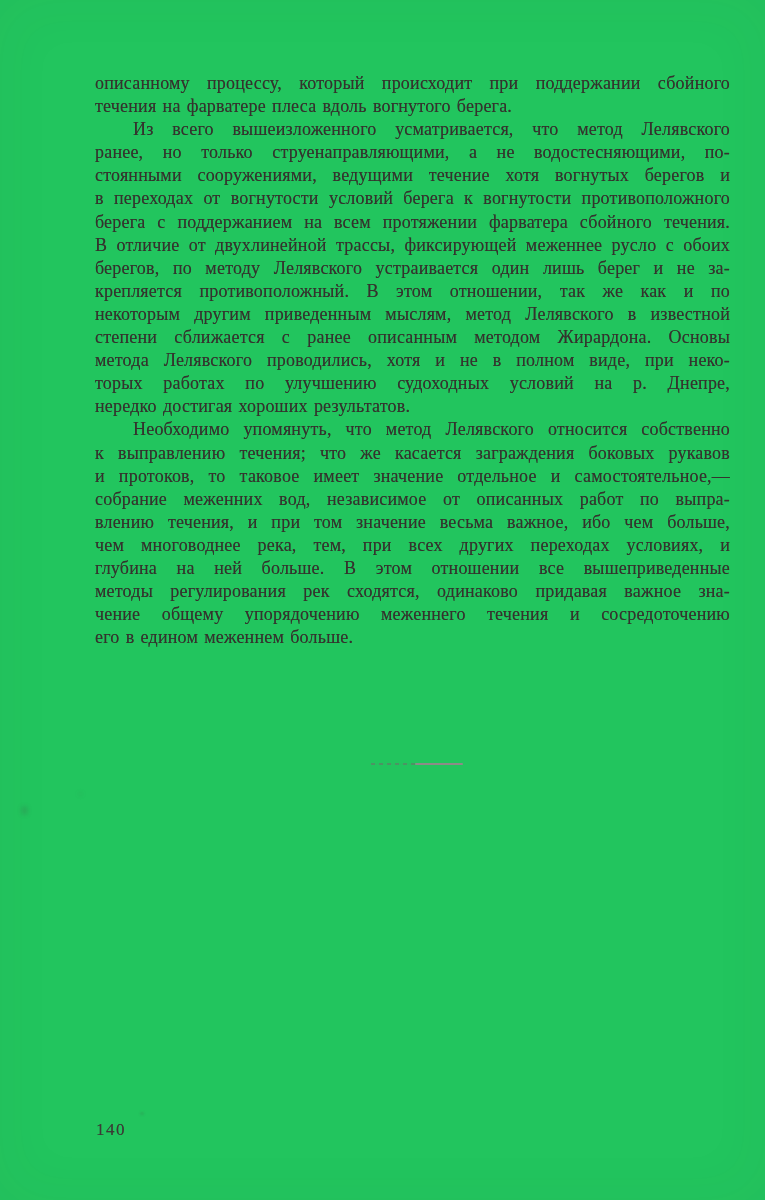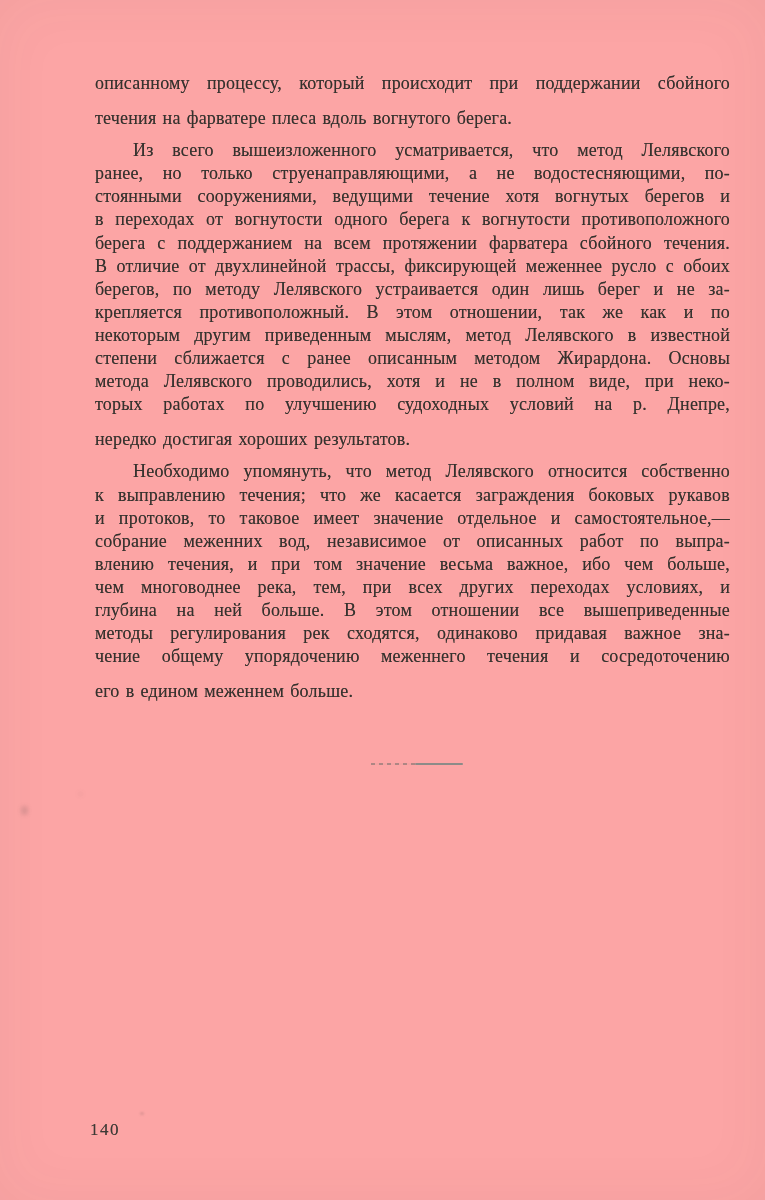--- a/index.html
+++ b/index.html
@@ -5,21 +5,21 @@
   html, body {
     margin: 0;
     padding: 0;
     background: #e8e8e6;
   }
   .page {
     position: relative;
     width: 765px;
     height: 1200px;
     margin: 0 auto;
-    background: #fca5a5;
+    background: #22c55e;
     overflow: hidden;
     box-shadow: inset 0 0 60px rgba(80,75,65,0.05);
     font-family: "Liberation Serif", "DejaVu Serif", serif;
   }
   .text-block {
     position: absolute;
     left: 95px;
     top: 72px;
     width: 635px;
     color: #35322e;
@@ -32,25 +32,23 @@
     height: 23.1px;
     line-height: 23.1px;
     white-space: nowrap;
     text-align: justify;
     text-align-last: justify;
     overflow: visible;
   }
   .line.left {
     text-align: left;
     text-align-last: left;
-    margin-top: 12px;
   }
   .line.indent {
     padding-left: 38px;
-    margin-top: 9px;
   }
   .divider {
     position: absolute;
     left: 371px;
     top: 761px;
     width: 92px;
     height: 6px;
     display: flex;
     align-items: center;
   }
@@ -66,21 +64,21 @@
     );
   }
   .divider .solid-part {
     width: 48px;
     height: 2.5px;
     background: #8d8b88;
     border-radius: 1px;
   }
   .page-number {
     position: absolute;
-    left: 90px;
+    left: 96px;
     top: 1120px;
     font-size: 17px;
     letter-spacing: 1.5px;
     color: #3c3a36;
     text-shadow: 0 0 0.4px rgba(50,46,40,0.5);
   }
   .speck {
     position: absolute;
     border-radius: 50%;
     background: rgba(70,68,64,0.18);
@@ -93,21 +91,21 @@
 <body>
 
 <div class="page">
 
   <div class="text-block">
       <div class="line">описанному процессу, который происходит при поддержании сбойного</div>
       <div class="line left">течения на фарватере плеса вдоль вогнутого берега.</div>
       <div class="line indent">Из всего вышеизложенного усматривается, что метод Лелявского</div>
       <div class="line">ранее, но только струенаправляющими, а не водостесняющими, по-</div>
       <div class="line">стоянными сооружениями, ведущими течение хотя вогнутых берегов и</div>
-      <div class="line">в переходах от вогнутости одного берега к вогнутости противоположного</div>
+      <div class="line">в переходах от вогнутости условий берега к вогнутости противоположного</div>
       <div class="line">берега с поддержанием на всем протяжении фарватера сбойного течения.</div>
       <div class="line">В отличие от двухлинейной трассы, фиксирующей меженнее русло с обоих</div>
       <div class="line">берегов, по методу Лелявского устраивается один лишь берег и не за-</div>
       <div class="line">крепляется противоположный. В этом отношении, так же как и по</div>
       <div class="line">некоторым другим приведенным мыслям, метод Лелявского в известной</div>
       <div class="line">степени сближается с ранее описанным методом Жирардона. Основы</div>
       <div class="line">метода Лелявского проводились, хотя и не в полном виде, при неко-</div>
       <div class="line">торых работах по улучшению судоходных условий на р. Днепре,</div>
       <div class="line left">нередко достигая хороших результатов.</div>
       <div class="line indent">Необходимо упомянуть, что метод Лелявского относится собственно</div>

